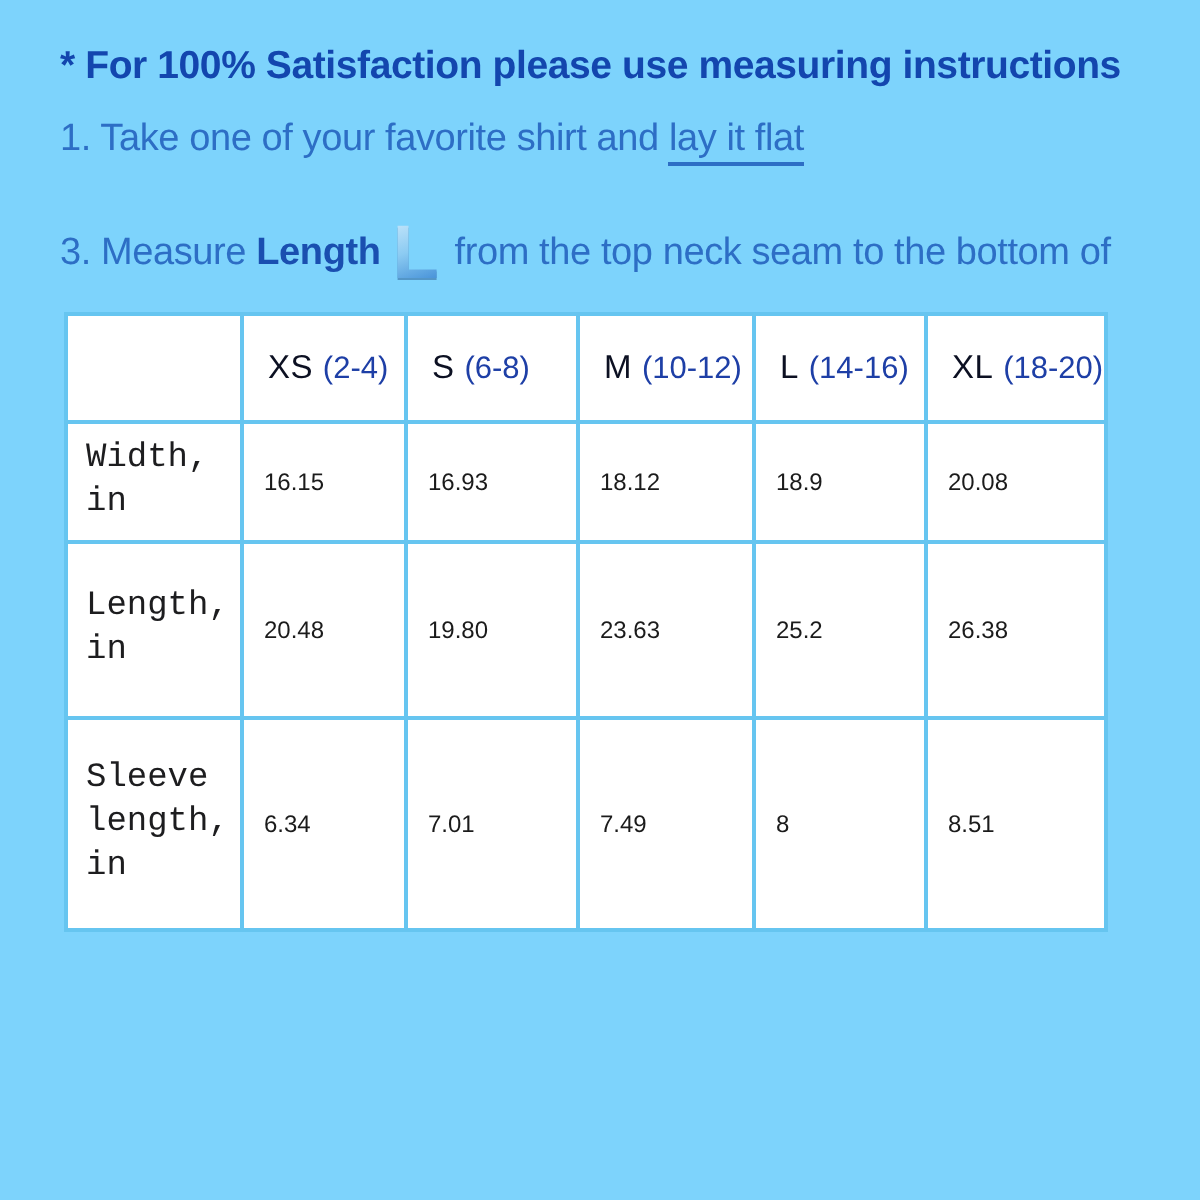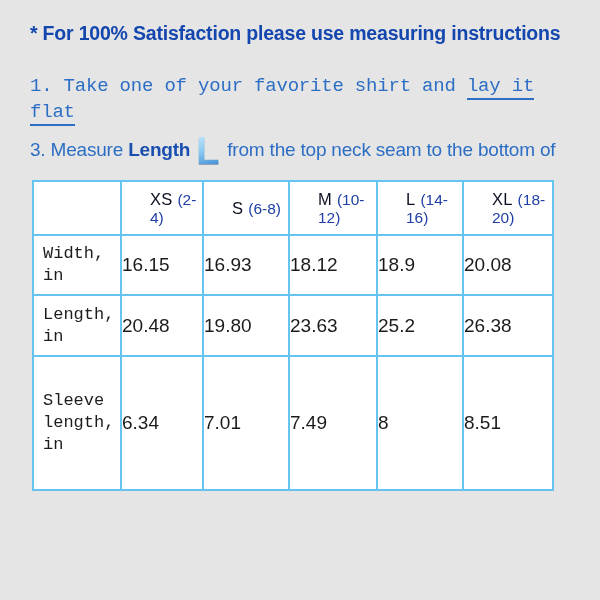--- a/index.html
+++ b/index.html
@@ -1,43 +1,43 @@
 <!DOCTYPE html>
 <html><head>
 <meta charset="utf-8">
 <style>
   * { margin: 0; padding: 0; box-sizing: border-box; }
   html, body { background: #ffffff; }
   .page {
     position: relative;
     width: 600px;
     height: 600px;
-    background: #e5e5e5;
+    background: #7dd3fc;
     overflow: hidden;
     font-family: "Liberation Sans", sans-serif;
     padding: 14px 28px 0 30px;
   }
   
   .intro {
     font-size: 19.5px;
     font-weight: bold;
     line-height: 38px;
     color: #1346ae;
     letter-spacing: -0.2px;
   }
   
   .step {
     font-size: 19px;
     line-height: 26px;
     color: #2d6ec5;
     letter-spacing: -0.2px;
   }
-  .step1 { margin-top: 21px; font-family: Liberation Mono, monospace; }
+  .step1 { margin-top: 5px; }
   .step2 { margin-top: 12px; }
-  .step3 { margin-top: 7px; }
+  .step3 { margin-top: 25px; }
   .step3-cont { margin-top: 3px; }
   .bold-word { font-weight: bold; color: #1a4fb0; }
   .underlined {
     border-bottom: 2px solid #2d6ec5;
     padding-bottom: 1px;
   }
   .letter-icon {
     display: inline-block;
     font-weight: bold;
     line-height: 1;
@@ -76,42 +76,43 @@
     width: 520px;
   }
   table.sizing th, table.sizing td {
     border: 2px solid #66c5f0;
     text-align: left;
     vertical-align: middle;
     background: #ffffff;
   }
   tr.hdr-row    { height: 54px; }
   tr.row-width  { height: 60px; }
-  tr.row-length { height: 61px; }
-  tr.row-sleeve { height: 134px; }
-  th.size-cell { padding-left: 28px; font-weight: normal; }
+  tr.row-length { height: 88px; }
+  tr.row-sleeve { height: 106px; }
+  th.size-cell { padding-left: 12px; font-weight: normal; }
   .size-name {
     font-size: 16.5px;
     color: #0c1022;
     letter-spacing: 0.2px;
   }
   .size-range {
     font-size: 15.5px;
     color: #1e3fa6;
     margin-left: 5px;
   }
   td.label-cell {
     padding: 6px 6px 6px 9px;
     font-size: 17px;
     line-height: 22px;
     color: #1d1d1f;
     font-family: Liberation Mono, monospace;
   }
   td.value-cell {
-    font-size: 19px;
+    padding-left: 10px;
+    font-size: 12px;
     color: #1b1b1b;
   }
 </style>
 </head>
 <body>
 
 <div class="page">
 
   <div class="intro">
     <span>* For 100% Satisfaction please use measuring instructions</span><br>

